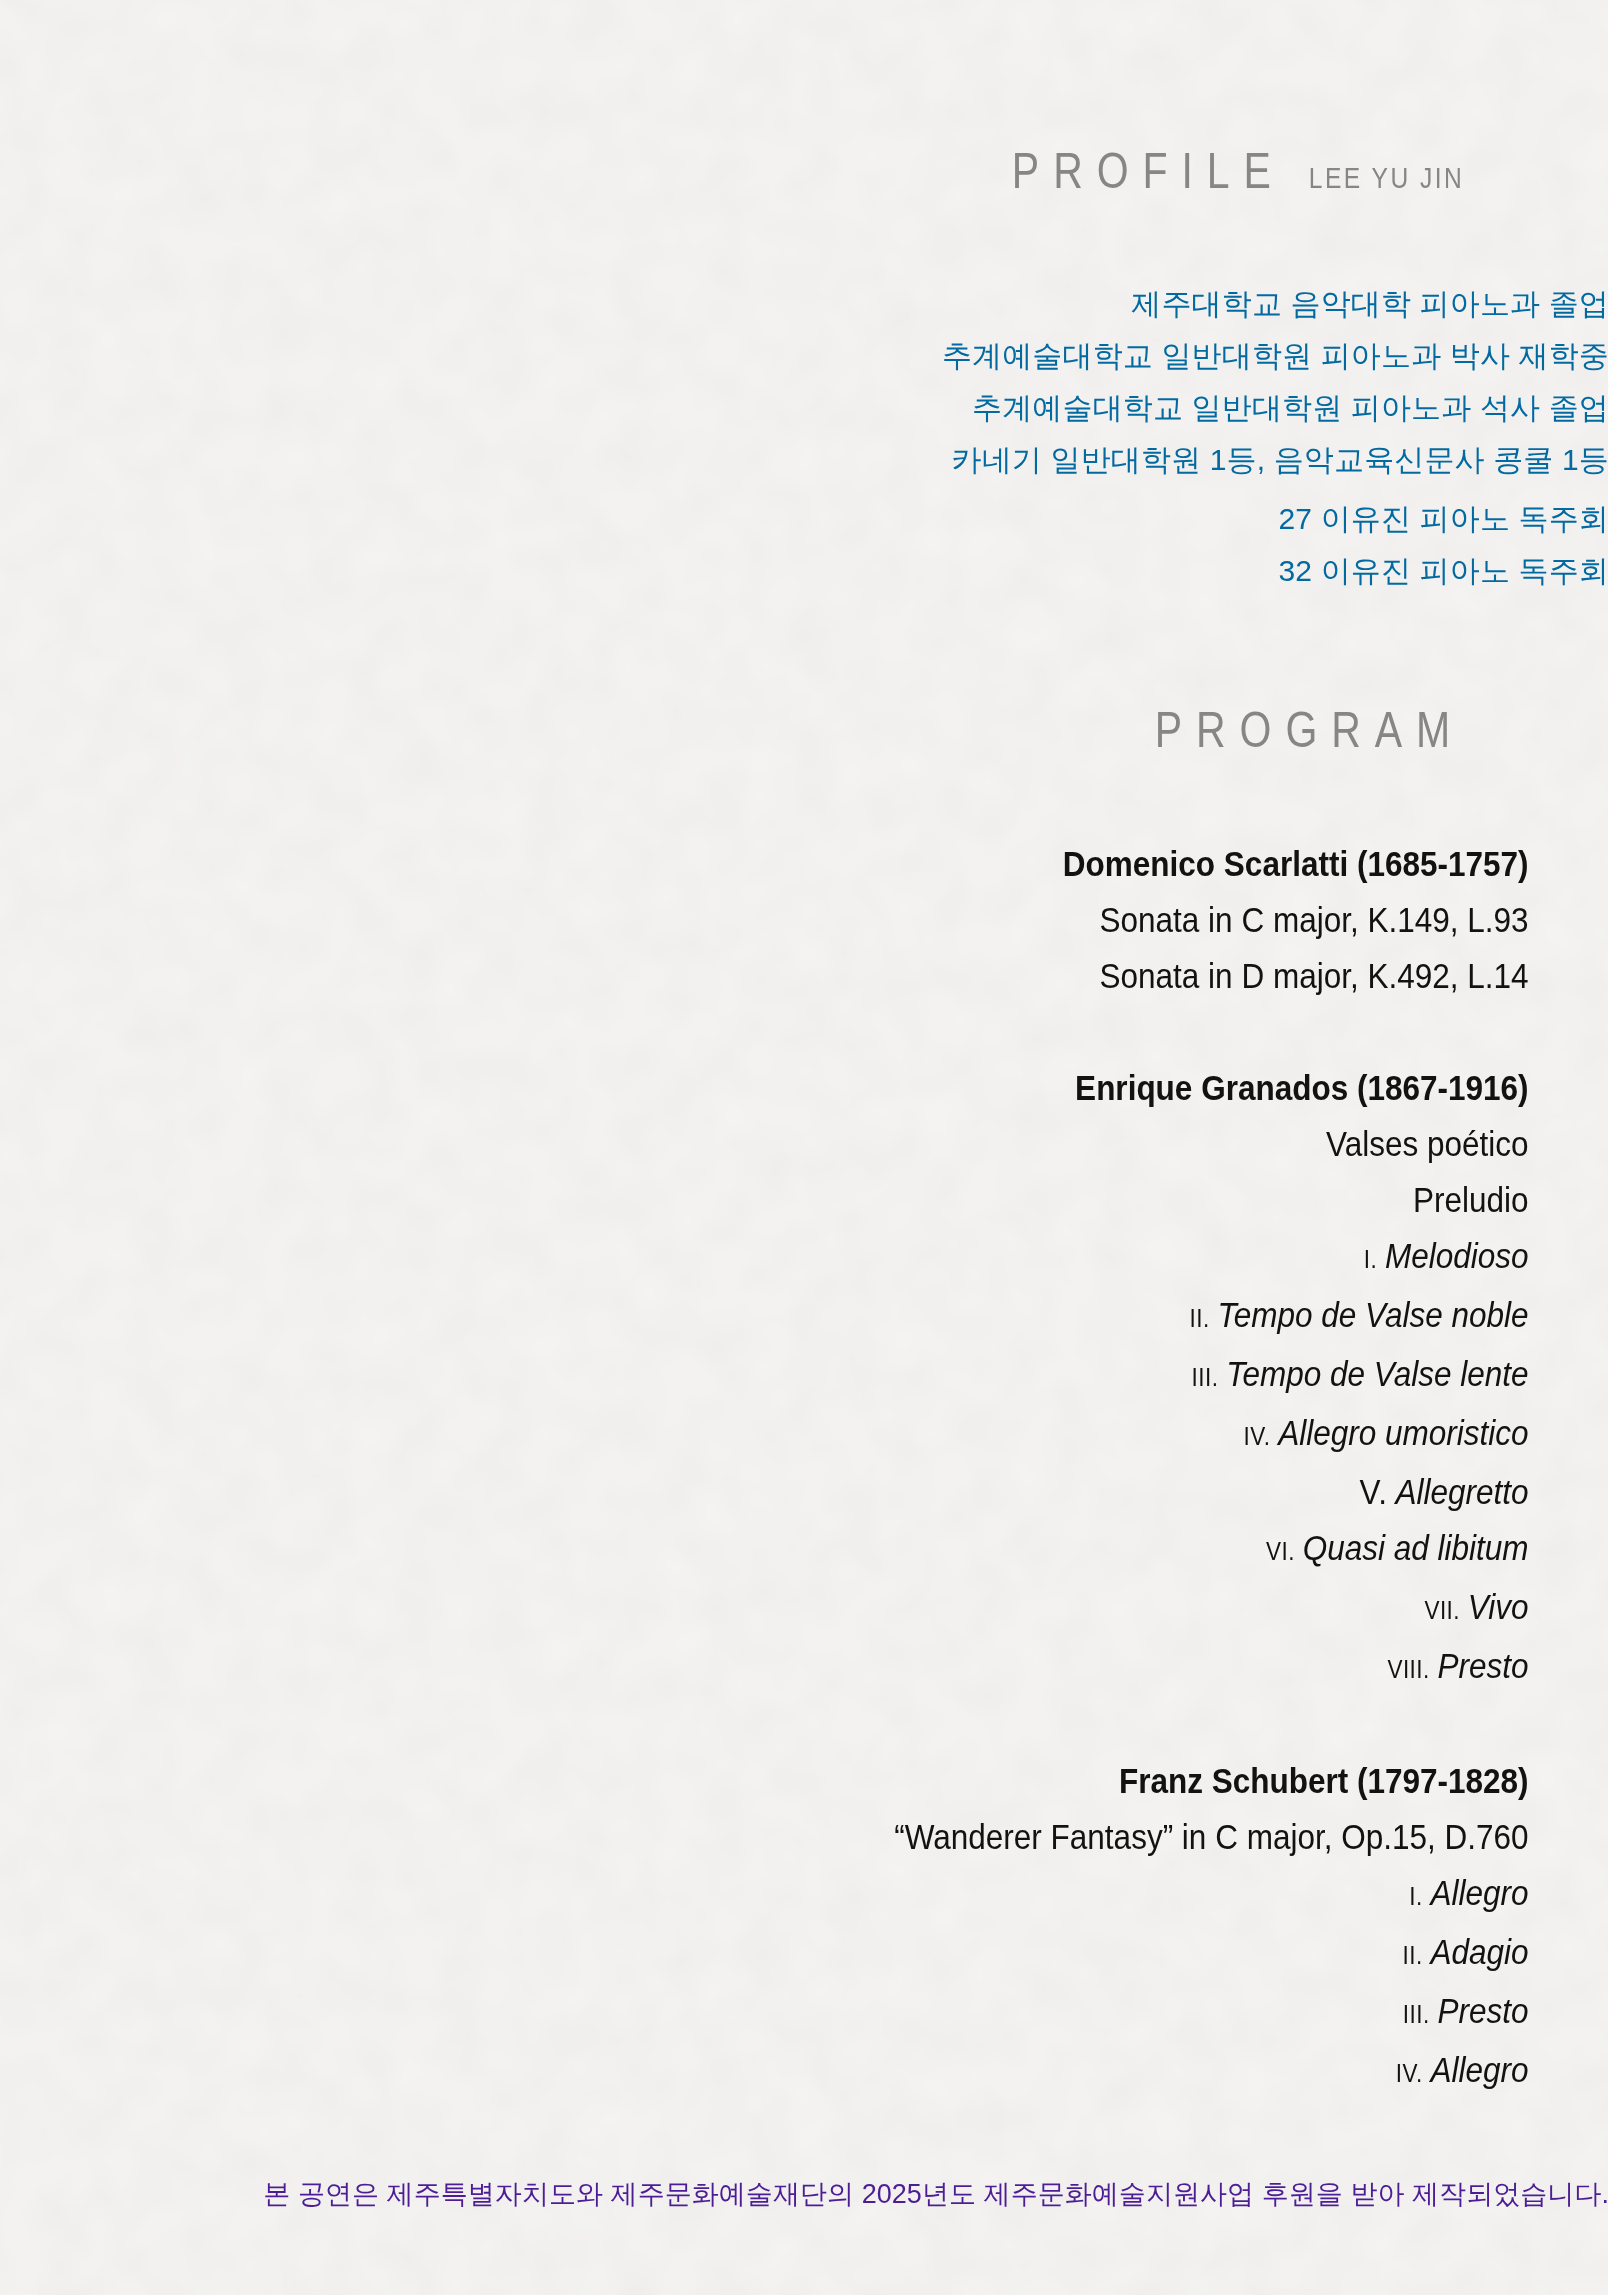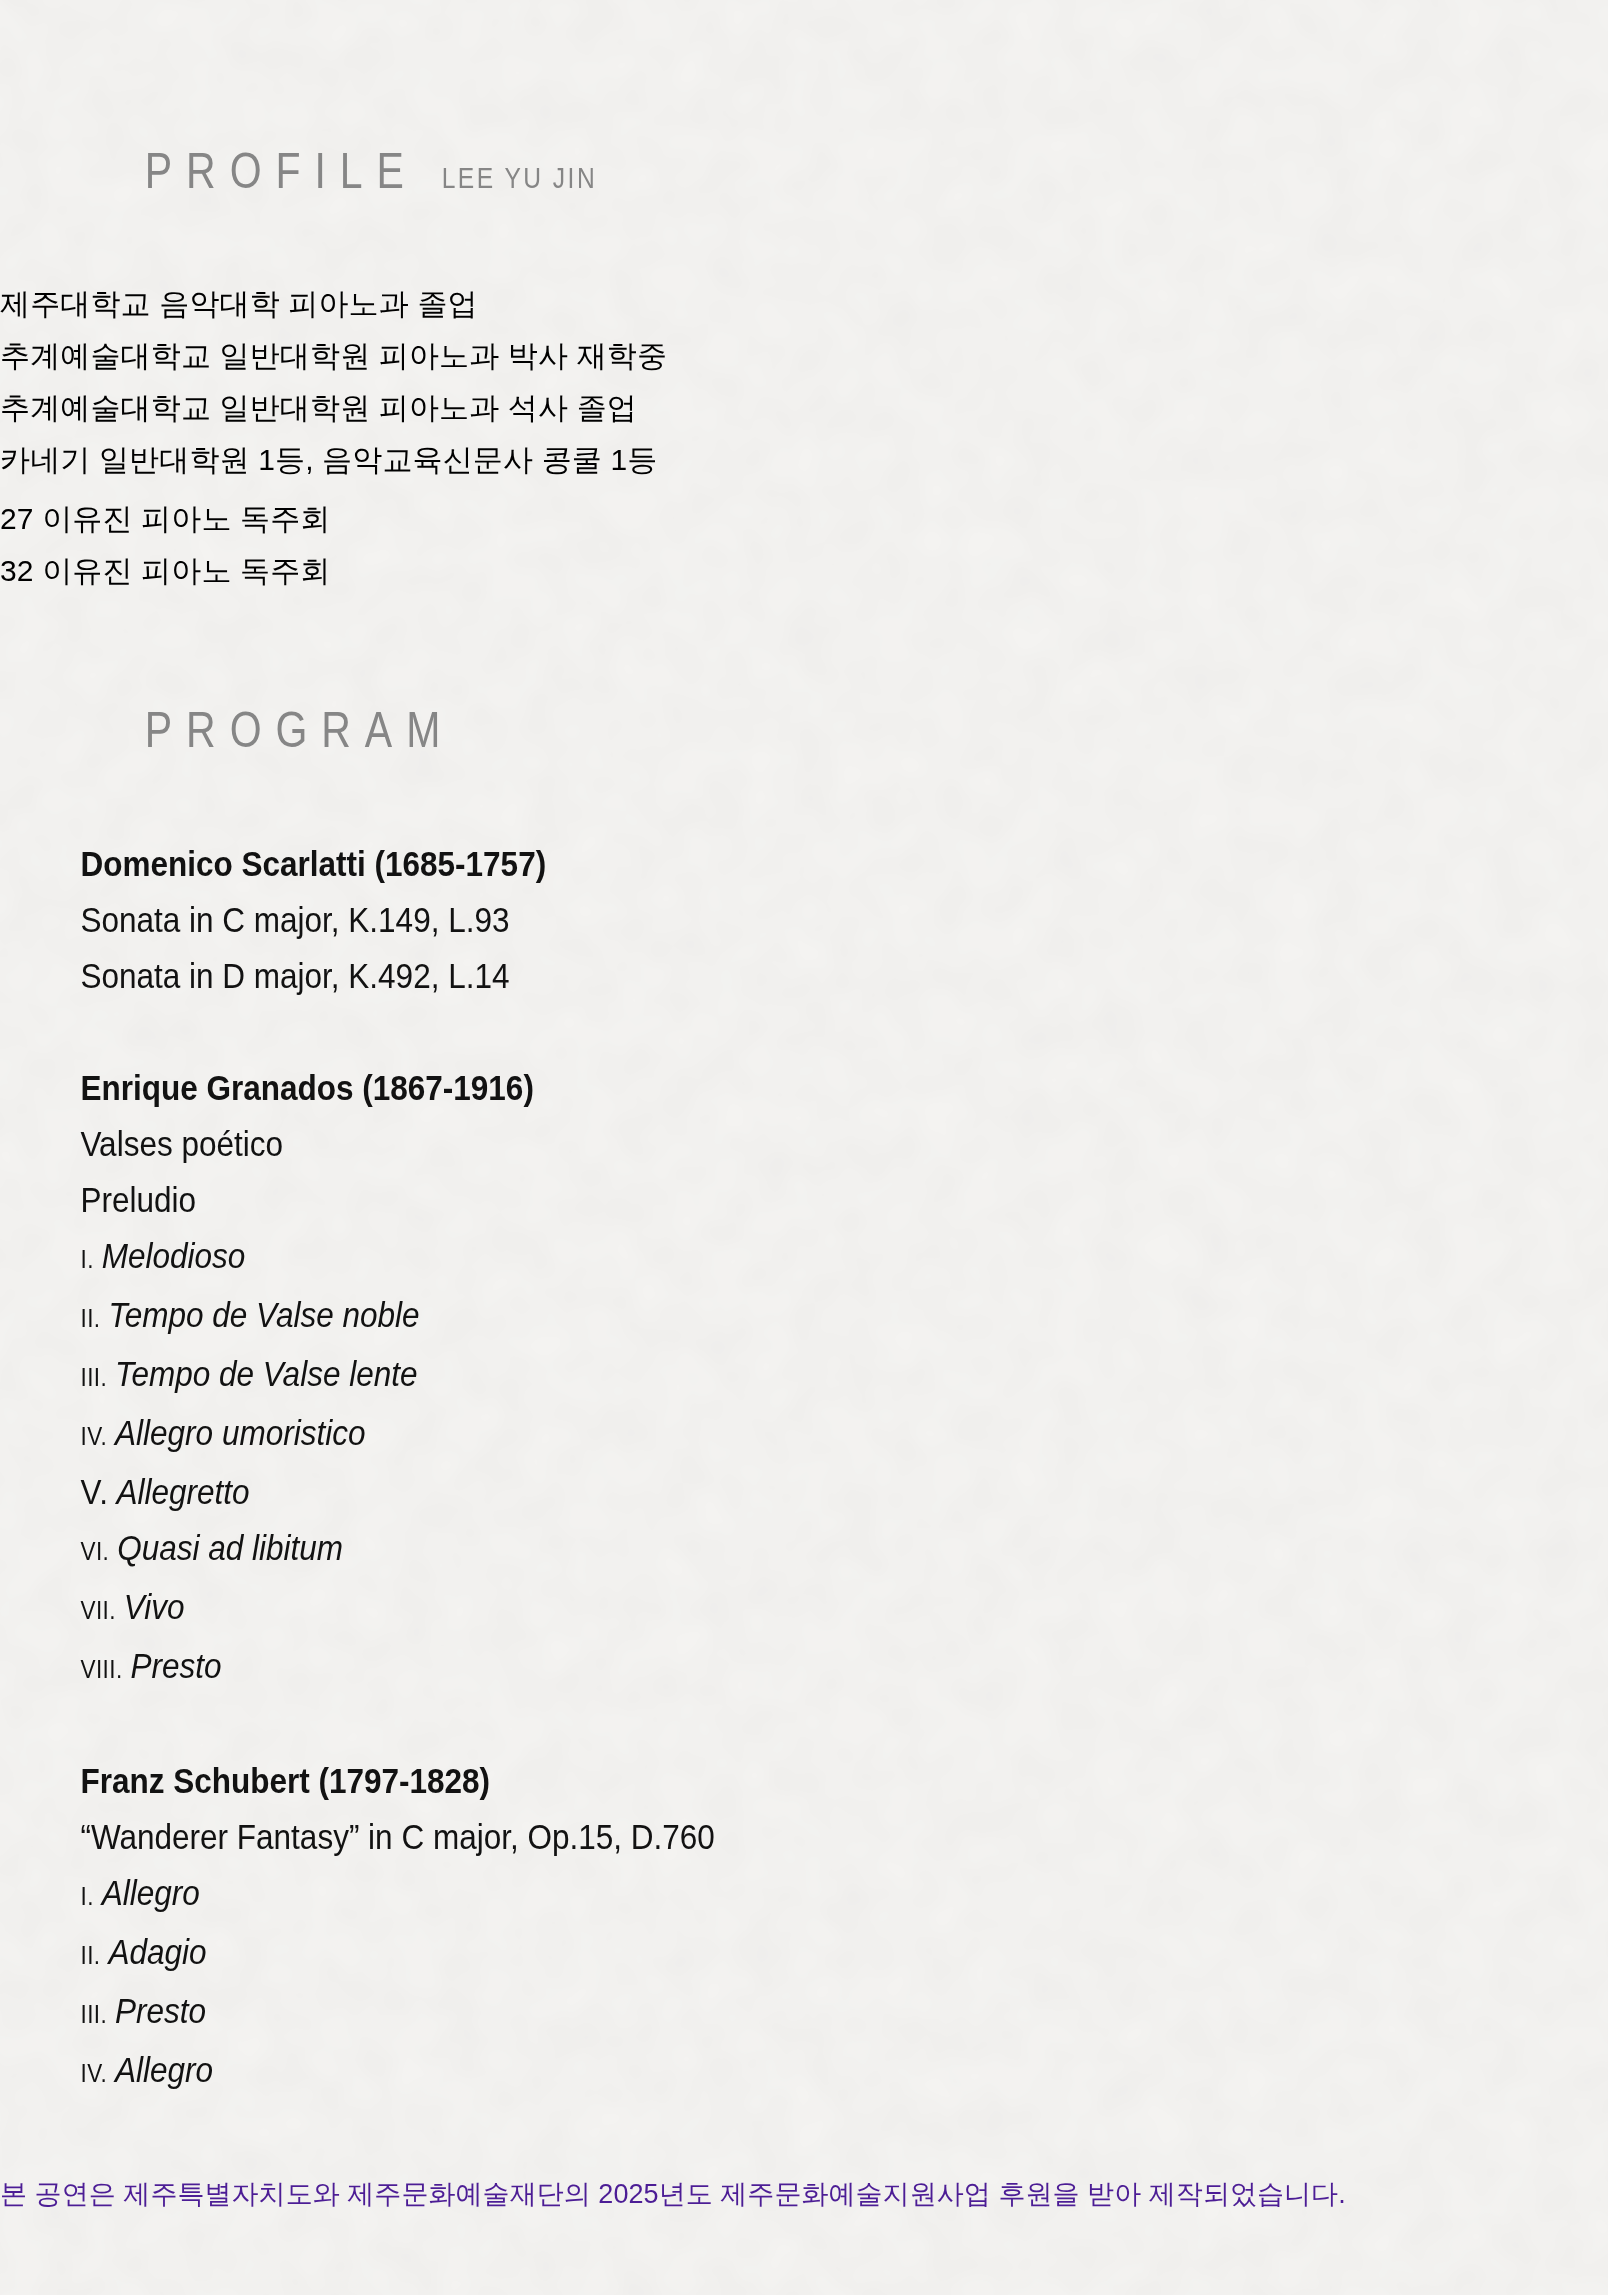--- a/index.html
+++ b/index.html
@@ -15,21 +15,21 @@
     background: #f5f4f2;
   }
   .texture {
     position: absolute; left: 0; top: 0;
     width: 100%; height: 100%;
     pointer-events: none;
   }
   .content {
     position: relative;
     width: 100%;
-    text-align: left;
+    text-align: right;
     color: #161616;
   }
 
   
   .hero-row {
     line-height: 57px;
     transform: scaleX(0.82);
     transform-origin: 50% 50%;
     white-space: nowrap;
   }
@@ -47,21 +47,21 @@
     margin-left: 27px;
     font-weight: 400;
   }
   .program-heading-row { margin-top: 105px; }
 
   
   .profile-list { margin-top: 64px; }
   .ko-line {
     font-size: 30px;
     line-height: 52px;
-    color: #000000;
+    color: #0369a1;
     letter-spacing: 0.005em;
   }
   .ko-line.gap-before { margin-top: 6.8px; }
 
   
   .section {
     transform: scaleX(0.90);
     transform-origin: 50% 50%;
   }
   .section-1 { margin-top: 63px; }

